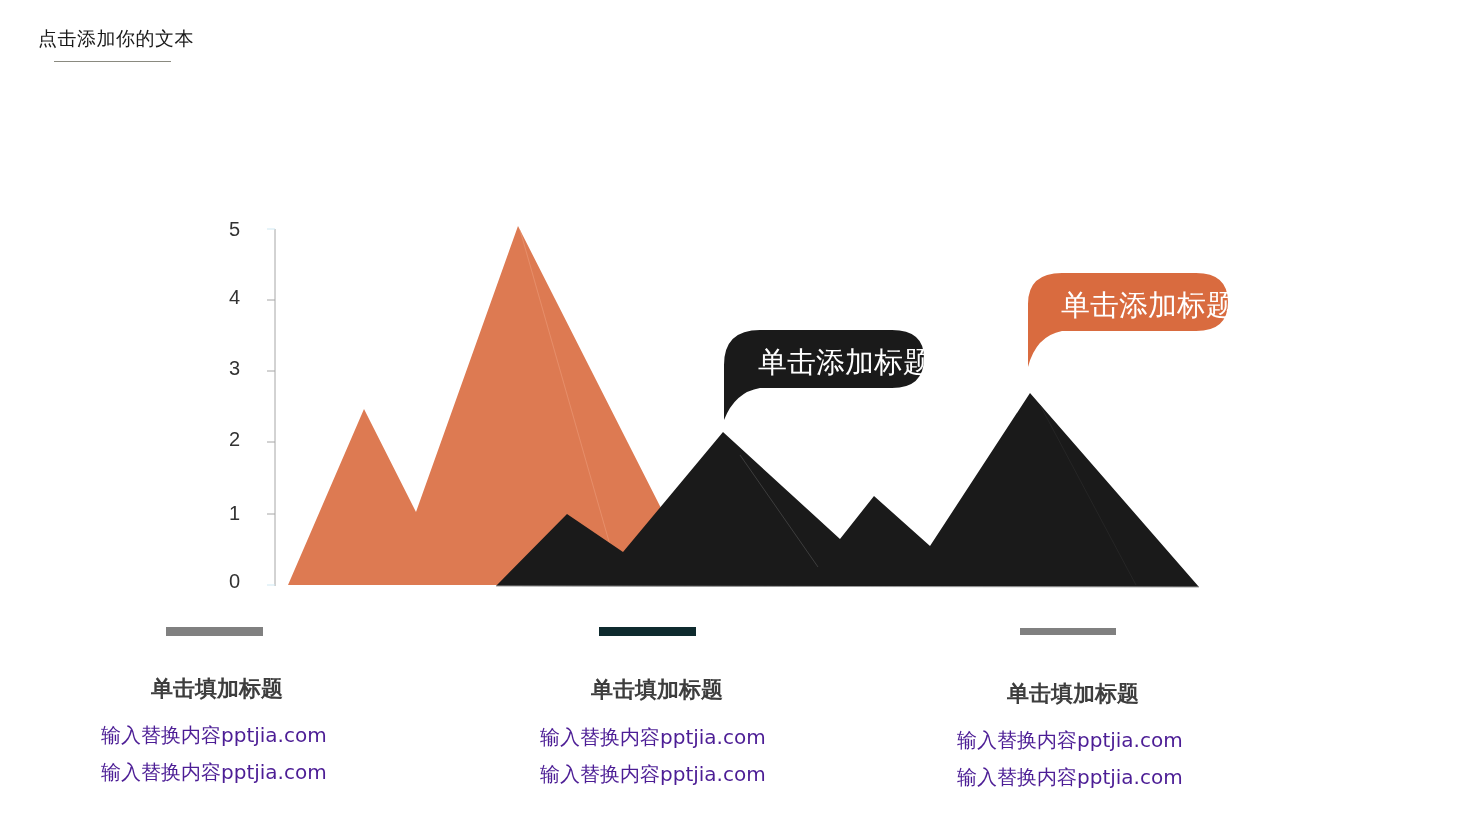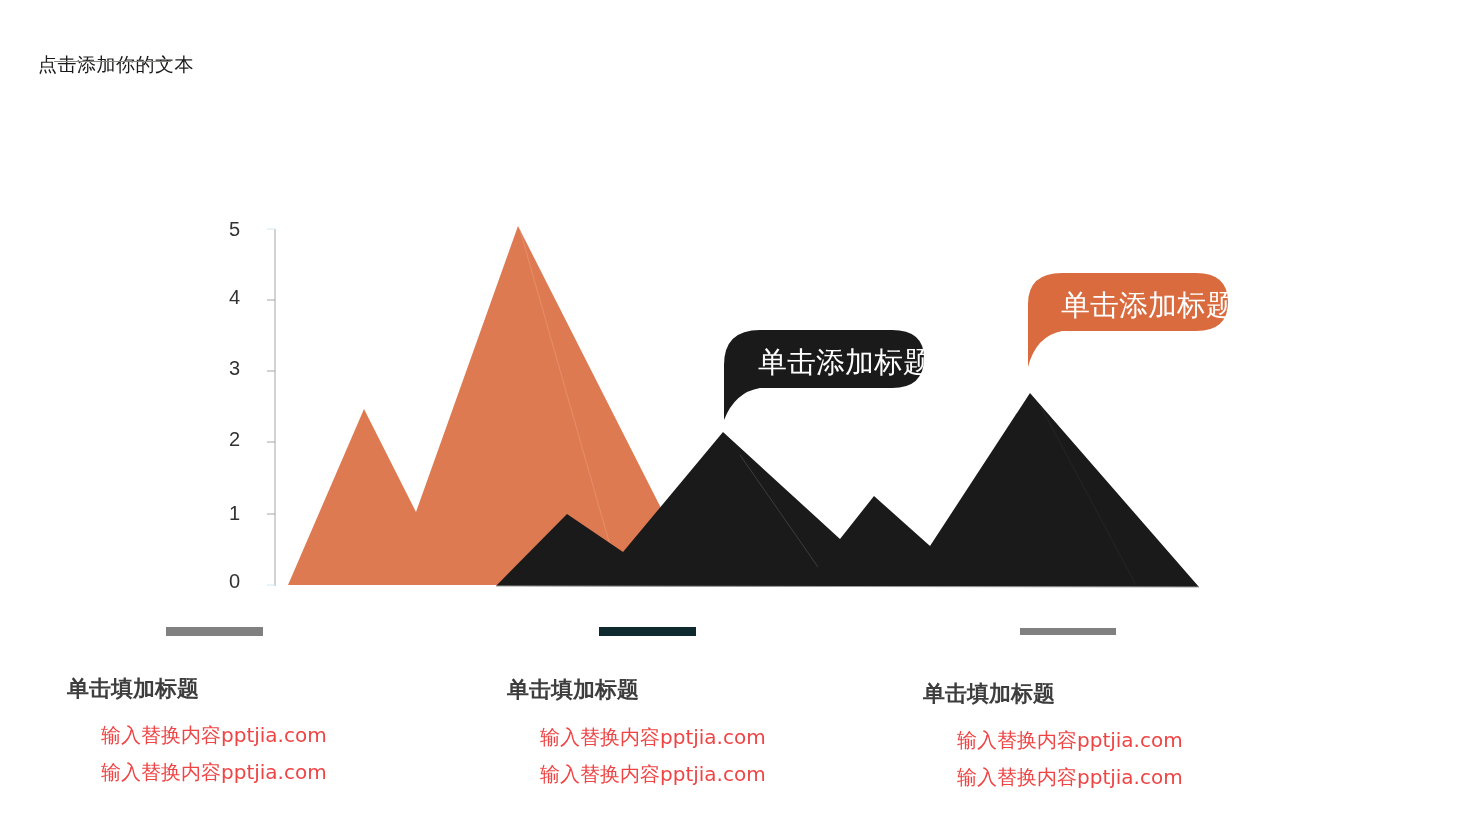--- a/index.html
+++ b/index.html
@@ -2,41 +2,41 @@
 <html><head>
   <meta charset="utf-8">
   <style>
     html, body { margin: 0; padding: 0; }
     body {
       width: 1457px; height: 813px; background: #ffffff; position: relative; overflow: hidden;
       font-family: "Liberation Sans", "DejaVu Sans", sans-serif;
     }
     .page-title {
       position: absolute; left: 38px; top: 26px; font-size: 19px; color: #1a1a1a;
-      font-family: "DejaVu Sans", sans-serif; letter-spacing: 0.5px; margin-top: 26px;
+      font-family: "DejaVu Sans", sans-serif; letter-spacing: 0.5px;
     }
     .title-underline {
       position: absolute; left: 54px; top: 61px; width: 117px; height: 1px; background: #8a8a80;
     }
     .chart { position: absolute; left: 0; top: 0; width: 1457px; height: 813px; }
     .ytick-label {
       position: absolute; width: 30px; text-align: right; font-size: 20px; color: #333333;
       font-family: "Liberation Sans", sans-serif;
     }
     .bubble {
       position: absolute; color: #ffffff; font-size: 29px; font-family: "DejaVu Sans", sans-serif;
       white-space: nowrap;
     }
     .marker { position: absolute; height: 9px; }
     .card-title {
-      position: absolute; width: 300px; font-size: 22px; font-weight: bold; color: #3d3d3d;
+      position: absolute; width: 300px; text-align: center; font-size: 22px; font-weight: bold; color: #3d3d3d;
       font-family: Liberation Serif, serif;
     }
     .card-line {
-      position: absolute; font-size: 20px; color: #ef4444; font-family: "DejaVu Sans", sans-serif; white-space: nowrap;
+      position: absolute; font-size: 20px; color: #4c1d95; font-family: "DejaVu Sans", sans-serif; white-space: nowrap;
     }
   </style>
 </head>
 <body>
 
 <div class="page-title">点击添加你的文本</div>
 <div class="title-underline"></div>
 
 <div>
   <svg class="chart" width="1457" height="813" viewBox="0 0 1457 813">

